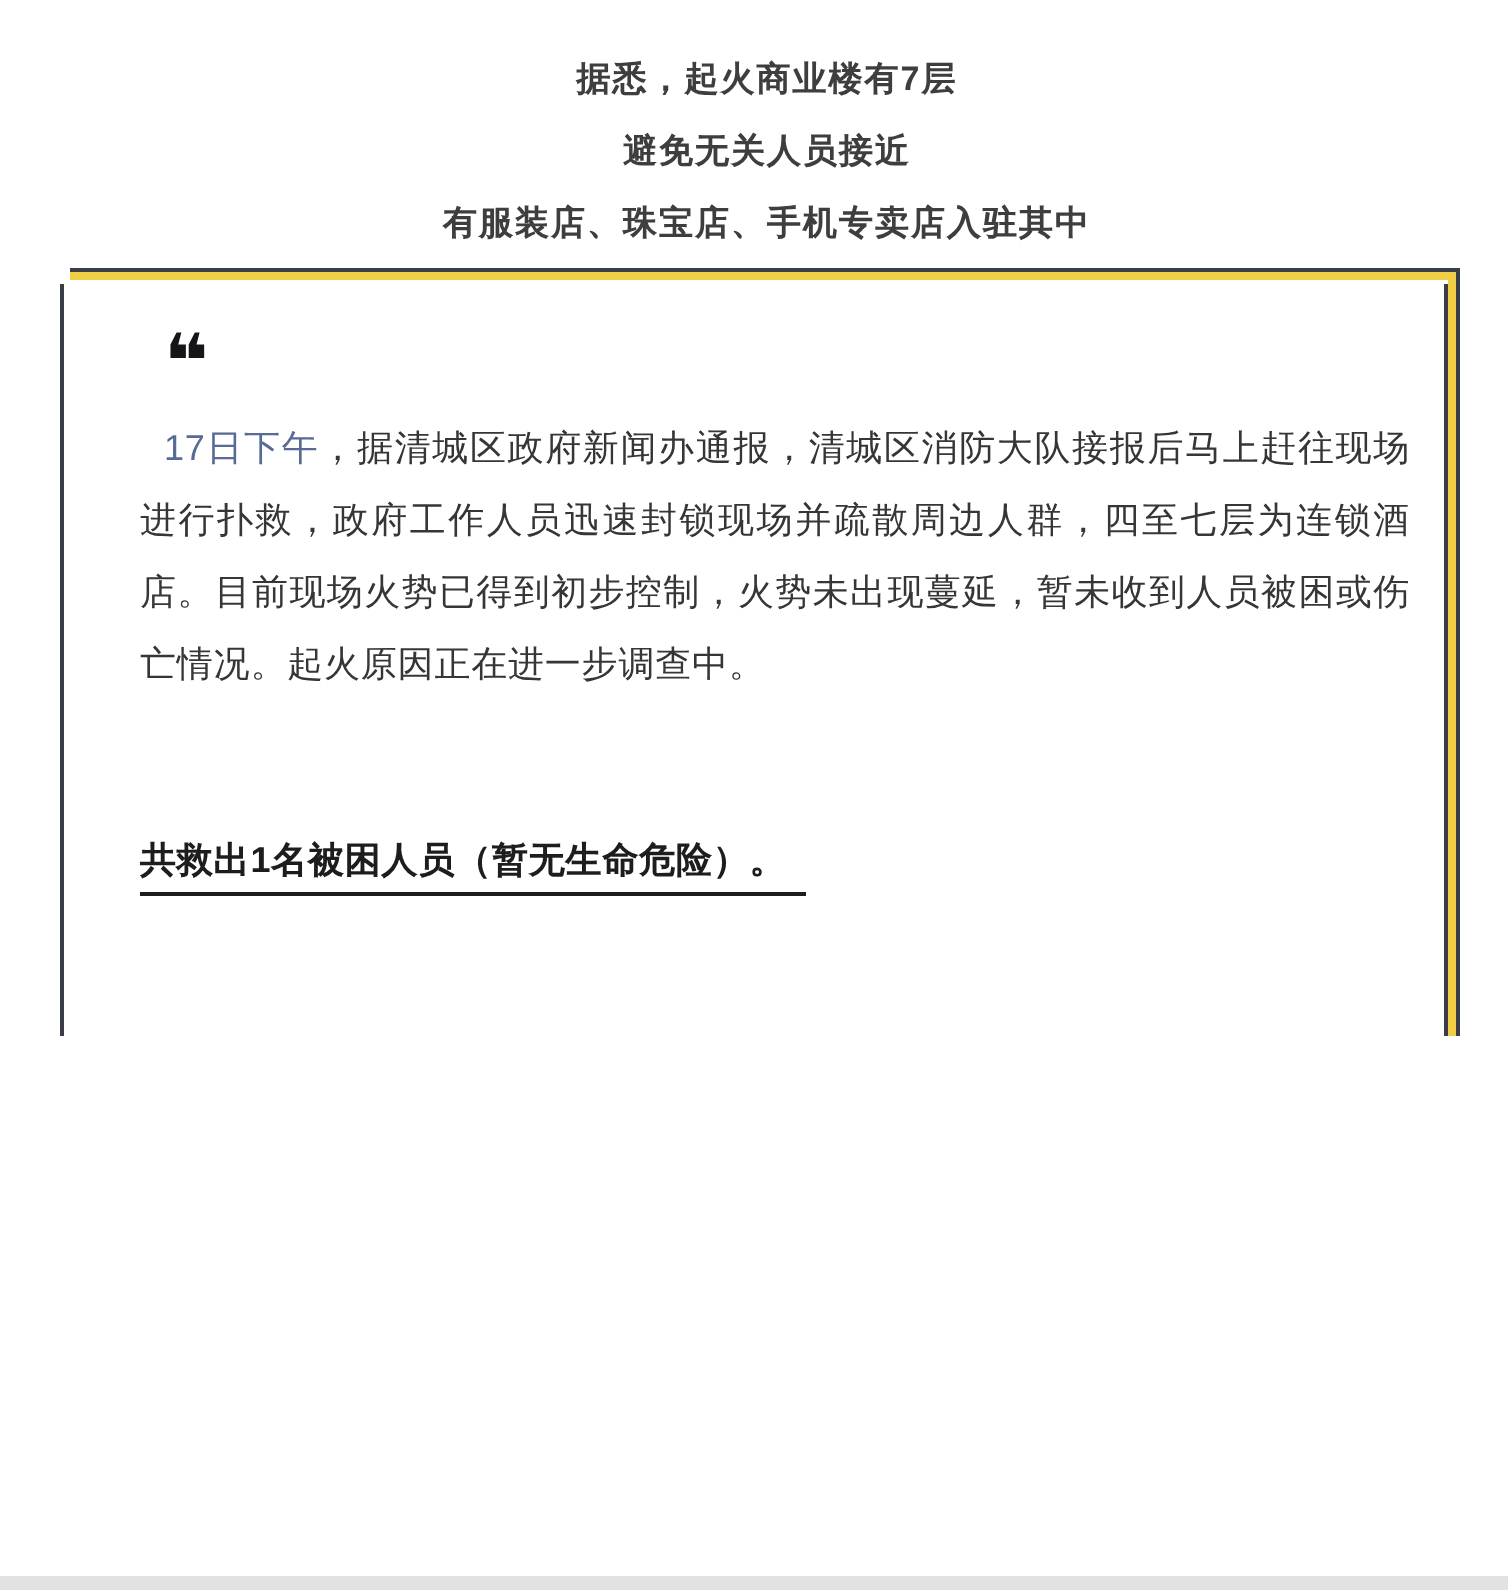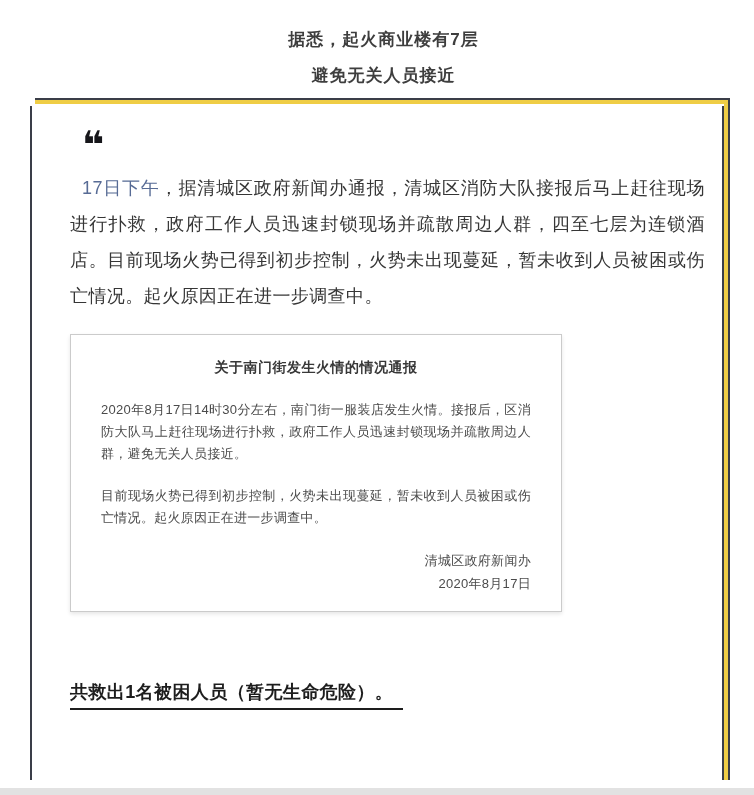--- a/index.html
+++ b/index.html
@@ -124,36 +124,30 @@
     background: #e2e2e2;
     z-index: 10;
   }
 </style>
 </head>
 <body>
 
 <div class="summary">
   <p>据悉，起火商业楼有7层</p>
   <p>避免无关人员接近</p>
+  <p>有服装店、珠宝店、手机专卖店入驻其中</p>
 </div>
 
 <div class="quote-box">
   <div class="accent-top"></div>
   <div class="accent-right"></div>
 
   <div class="quote-mark">❝</div>
 
   <p class="report-para"><span class="mention-link">17日下午</span><span>，据清城区政府新闻办通报，清城区消防大队接报后马上赶往现场进行扑救，政府工作人员迅速封锁现场并疏散周边人群，四至七层为连锁酒店。目前现场火势已得到初步控制，火势未出现蔓延，暂未收到人员被困或伤亡情况。起火原因正在进一步调查中。</span></p>
 
-  <div class="notice">
-    <h3>关于南门街发生火情的情况通报</h3>
-    <p class="n-para">2020年8月17日14时30分左右，南门街一服装店发生火情。接报后，区消防大队马上赶往现场进行扑救，政府工作人员迅速封锁现场并疏散周边人群，避免无关人员接近。</p>
-    <p class="n-para">目前现场火势已得到初步控制，火势未出现蔓延，暂未收到人员被困或伤亡情况。起火原因正在进一步调查中。</p>
-    <p class="n-sign first">清城区政府新闻办</p>
-    <p class="n-sign">2020年8月17日</p>
-  </div>
 
   <div class="update">
     <p class="u-line2"><span class="highlight">共救出1名被困人员（暂无生命危险）。</span></p>
   </div>
 </div>
 
 <div class="bottom-strip"></div>
 
 </body></html>

